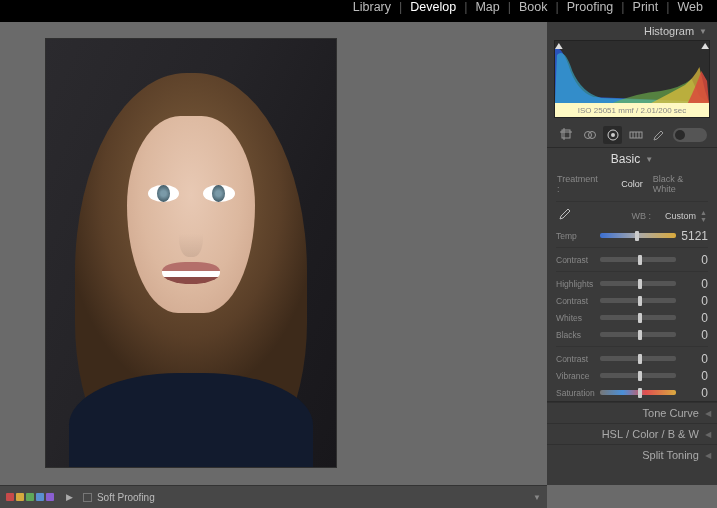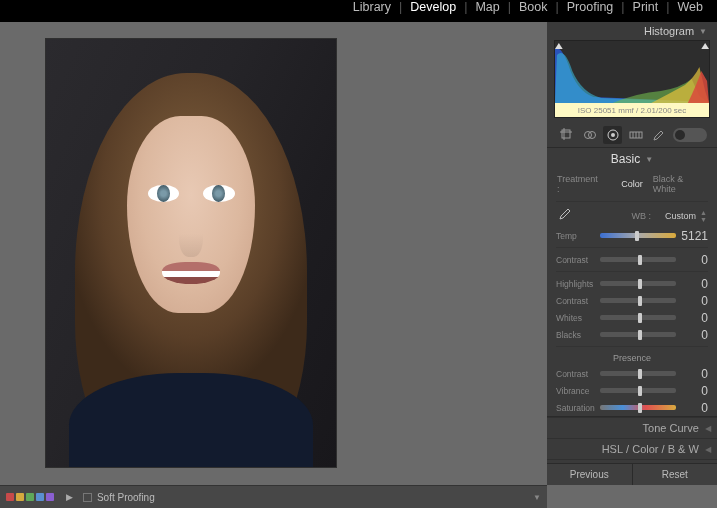--- a/index.html
+++ b/index.html
@@ -216,21 +216,20 @@
       <span class="val">0</span>
     </div>
   <div class="slider-row">
       <span class="lbl">Blacks</span>
       <div class="track gray-track">
         <div class="thumb" style="left:50%"></div>
       </div>
       <span class="val">0</span>
     </div>
   <div class="sep-line"></div>
-  <div class="subhead"><span>Presence</span></div>
   <div class="slider-row">
       <span class="lbl">Contrast</span>
       <div class="track gray-track">
         <div class="thumb" style="left:50%"></div>
       </div>
       <span class="val">0</span>
     </div>
   <div class="slider-row">
       <span class="lbl">Vibrance</span>
       <div class="track gray-track">
@@ -259,24 +258,20 @@
         <span class="sub">B &amp; W</span>
         <span class="tri">▶</span>
       </div>
     <div class="collapsed">
         <span>Split Toning</span>
         <span class="tri">▶</span>
       </div>
 
   </div>
 
-  <div class="bottom-btns">
-    <div class="btn">Previous</div>
-    <div class="btn">Reset</div>
-  </div>
 </div>
 
 <div class="toolbar">
   <div class="swatch" style="background:#c74a4a"></div>
   <div class="swatch" style="background:#d4a93e"></div>
   <div class="swatch" style="background:#5fa85a"></div>
   <div class="swatch" style="background:#5a8fd1"></div>
   <div class="swatch" style="background:#8a5fd1"></div>
   <span class="play">▶</span>
   <span class="chk"></span>

